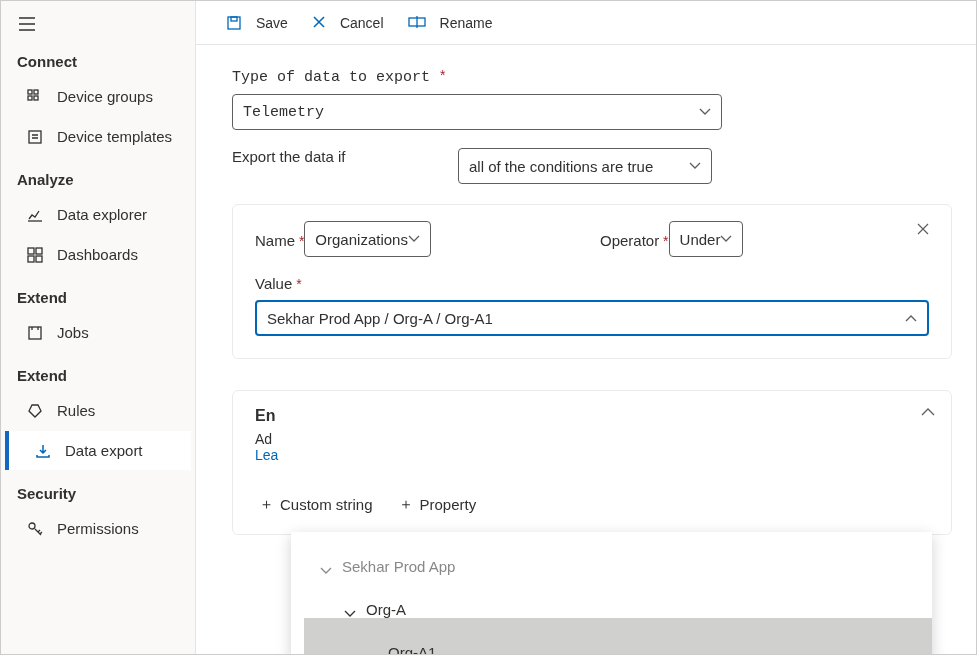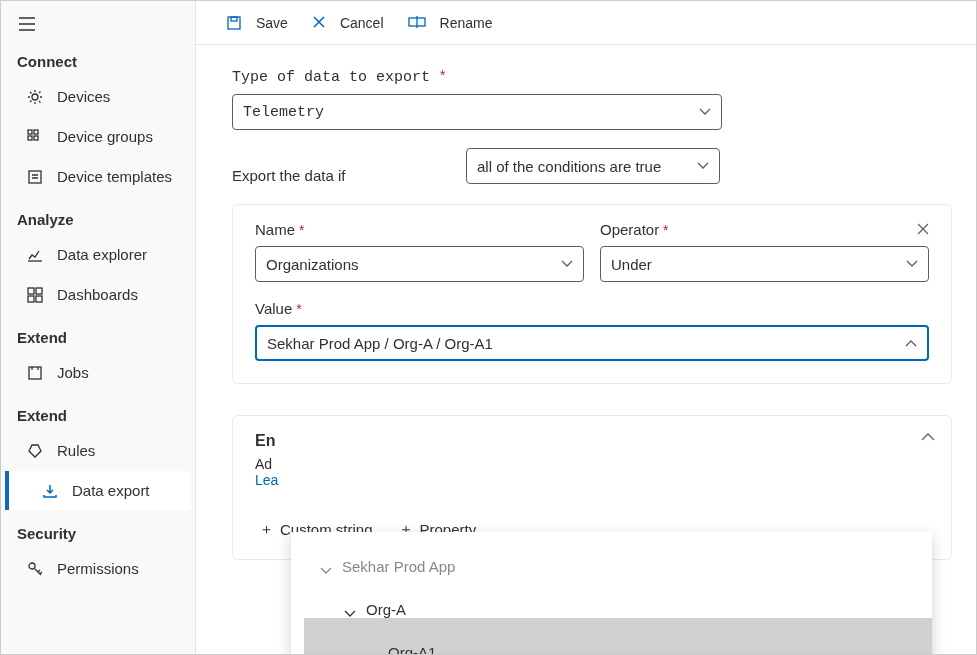--- a/index.html
+++ b/index.html
@@ -33,21 +33,21 @@
   display: flex;
   align-items: center;
   gap: 14px;
   width: calc(100% - 8px);
   padding: 11px 14px 11px 22px;
   margin: 1px 0 1px 4px;
   cursor: pointer;
   color: #323130;
   font-size: 15px;
 }
-.sidebar-item.active { background: #fff; border-left: 4px solid #1068bf; padding-left: 33px; }
+.sidebar-item.active { background: #fff; border-left: 4px solid #1068bf; padding-left: 26px; }
 .sidebar-item .ic { width: 16px; height: 16px; flex: 0 0 16px; display: flex; align-items: center; justify-content: center; }
 .main {
   flex: 1;
   display: flex;
   flex-direction: column;
   overflow: hidden;
   position: relative;
 }
 .toolbar {
   height: 44px;
@@ -75,37 +75,37 @@
   border: 1px solid #605e5c;
   border-radius: 4px;
   display: flex; align-items: center;
   padding: 0 10px;
   font-size: 15px;
   background: #fff;
   cursor: pointer;
 }
 .sel-box .txt { flex: 1; }
 .row1 { display:flex; flex-direction: column; margin-bottom: 18px; font-family: Liberation Mono, monospace; }
-.row2 { display:flex; align-items:flex-end; gap: 8px; margin-bottom: 20px; }
+.row2 { display:flex; align-items:flex-start; gap: 0; margin-bottom: 20px; }
 .row2 .form-label { margin-bottom: 0; }
 .card {
   border: 1px solid #eaeaea;
   border-radius: 6px;
   padding: 16px 22px 22px 22px;
   width: 720px;
   background: #fff;
   position: relative;
 }
 .card-close {
   position: absolute; right: 12px; top: 8px;
   width: 32px; height: 32px; display:flex; align-items:center; justify-content:center;
   cursor: pointer; font-size: 16px;
 }
 .two-col { display:flex; gap: 16px; margin-bottom: 18px; }
-.two-col .col { flex: 1; display:flex; flex-direction:column; }
+.two-col .col { flex: 1; display:flex; flex-direction:row;align-items:flex-end; }
 .value-row { display:flex; flex-direction:column; }
 .value-sel {
   height: 36px;
   border: 2px solid #0067b8;
   border-radius: 4px;
   display: flex; align-items:center;
   padding: 0 10px;
   font-size: 15px;
   background: #fff;
   cursor: pointer;
@@ -156,29 +156,20 @@
   <div class="hamb">
     <svg width="16" height="14" viewBox="0 0 16 14">
         <path d="M0 1h16M0 7h16M0 13h16" stroke="#323130" stroke-width="1.5"></path>
       </svg>
   </div>
 
   <div class="section-head">Connect</div>
   <div class="sidebar-item">
     <span class="ic">
         <svg width="16" height="16" viewBox="0 0 16 16">
-          <circle cx="8" cy="8" r="3" fill="none" stroke="#323130" stroke-width="1.3"></circle>
-          <path d="M8 1v2M8 13v2M1 8h2M13 8h2M3 3l1.5 1.5M12 12l1.5 1.5M12 4l1.5-1.5M3 13l1.5-1.5" stroke="#323130" stroke-width="1.3"></path>
-        </svg>
-      </span>
-    <span>Devices</span>
-  </div>
-  <div class="sidebar-item">
-    <span class="ic">
-        <svg width="16" height="16" viewBox="0 0 16 16">
           <rect x="1" y="1" width="4" height="4" fill="none" stroke="#323130" stroke-width="1.3"></rect>
           <rect x="7" y="1" width="4" height="4" fill="none" stroke="#323130" stroke-width="1.3"></rect>
           <rect x="1" y="7" width="4" height="4" fill="none" stroke="#323130" stroke-width="1.3"></rect>
           <rect x="7" y="7" width="4" height="4" fill="none" stroke="#323130" stroke-width="1.3"></rect>
         </svg>
       </span>
     <span>Device groups</span>
   </div>
   <div class="sidebar-item">
     <span class="ic">

